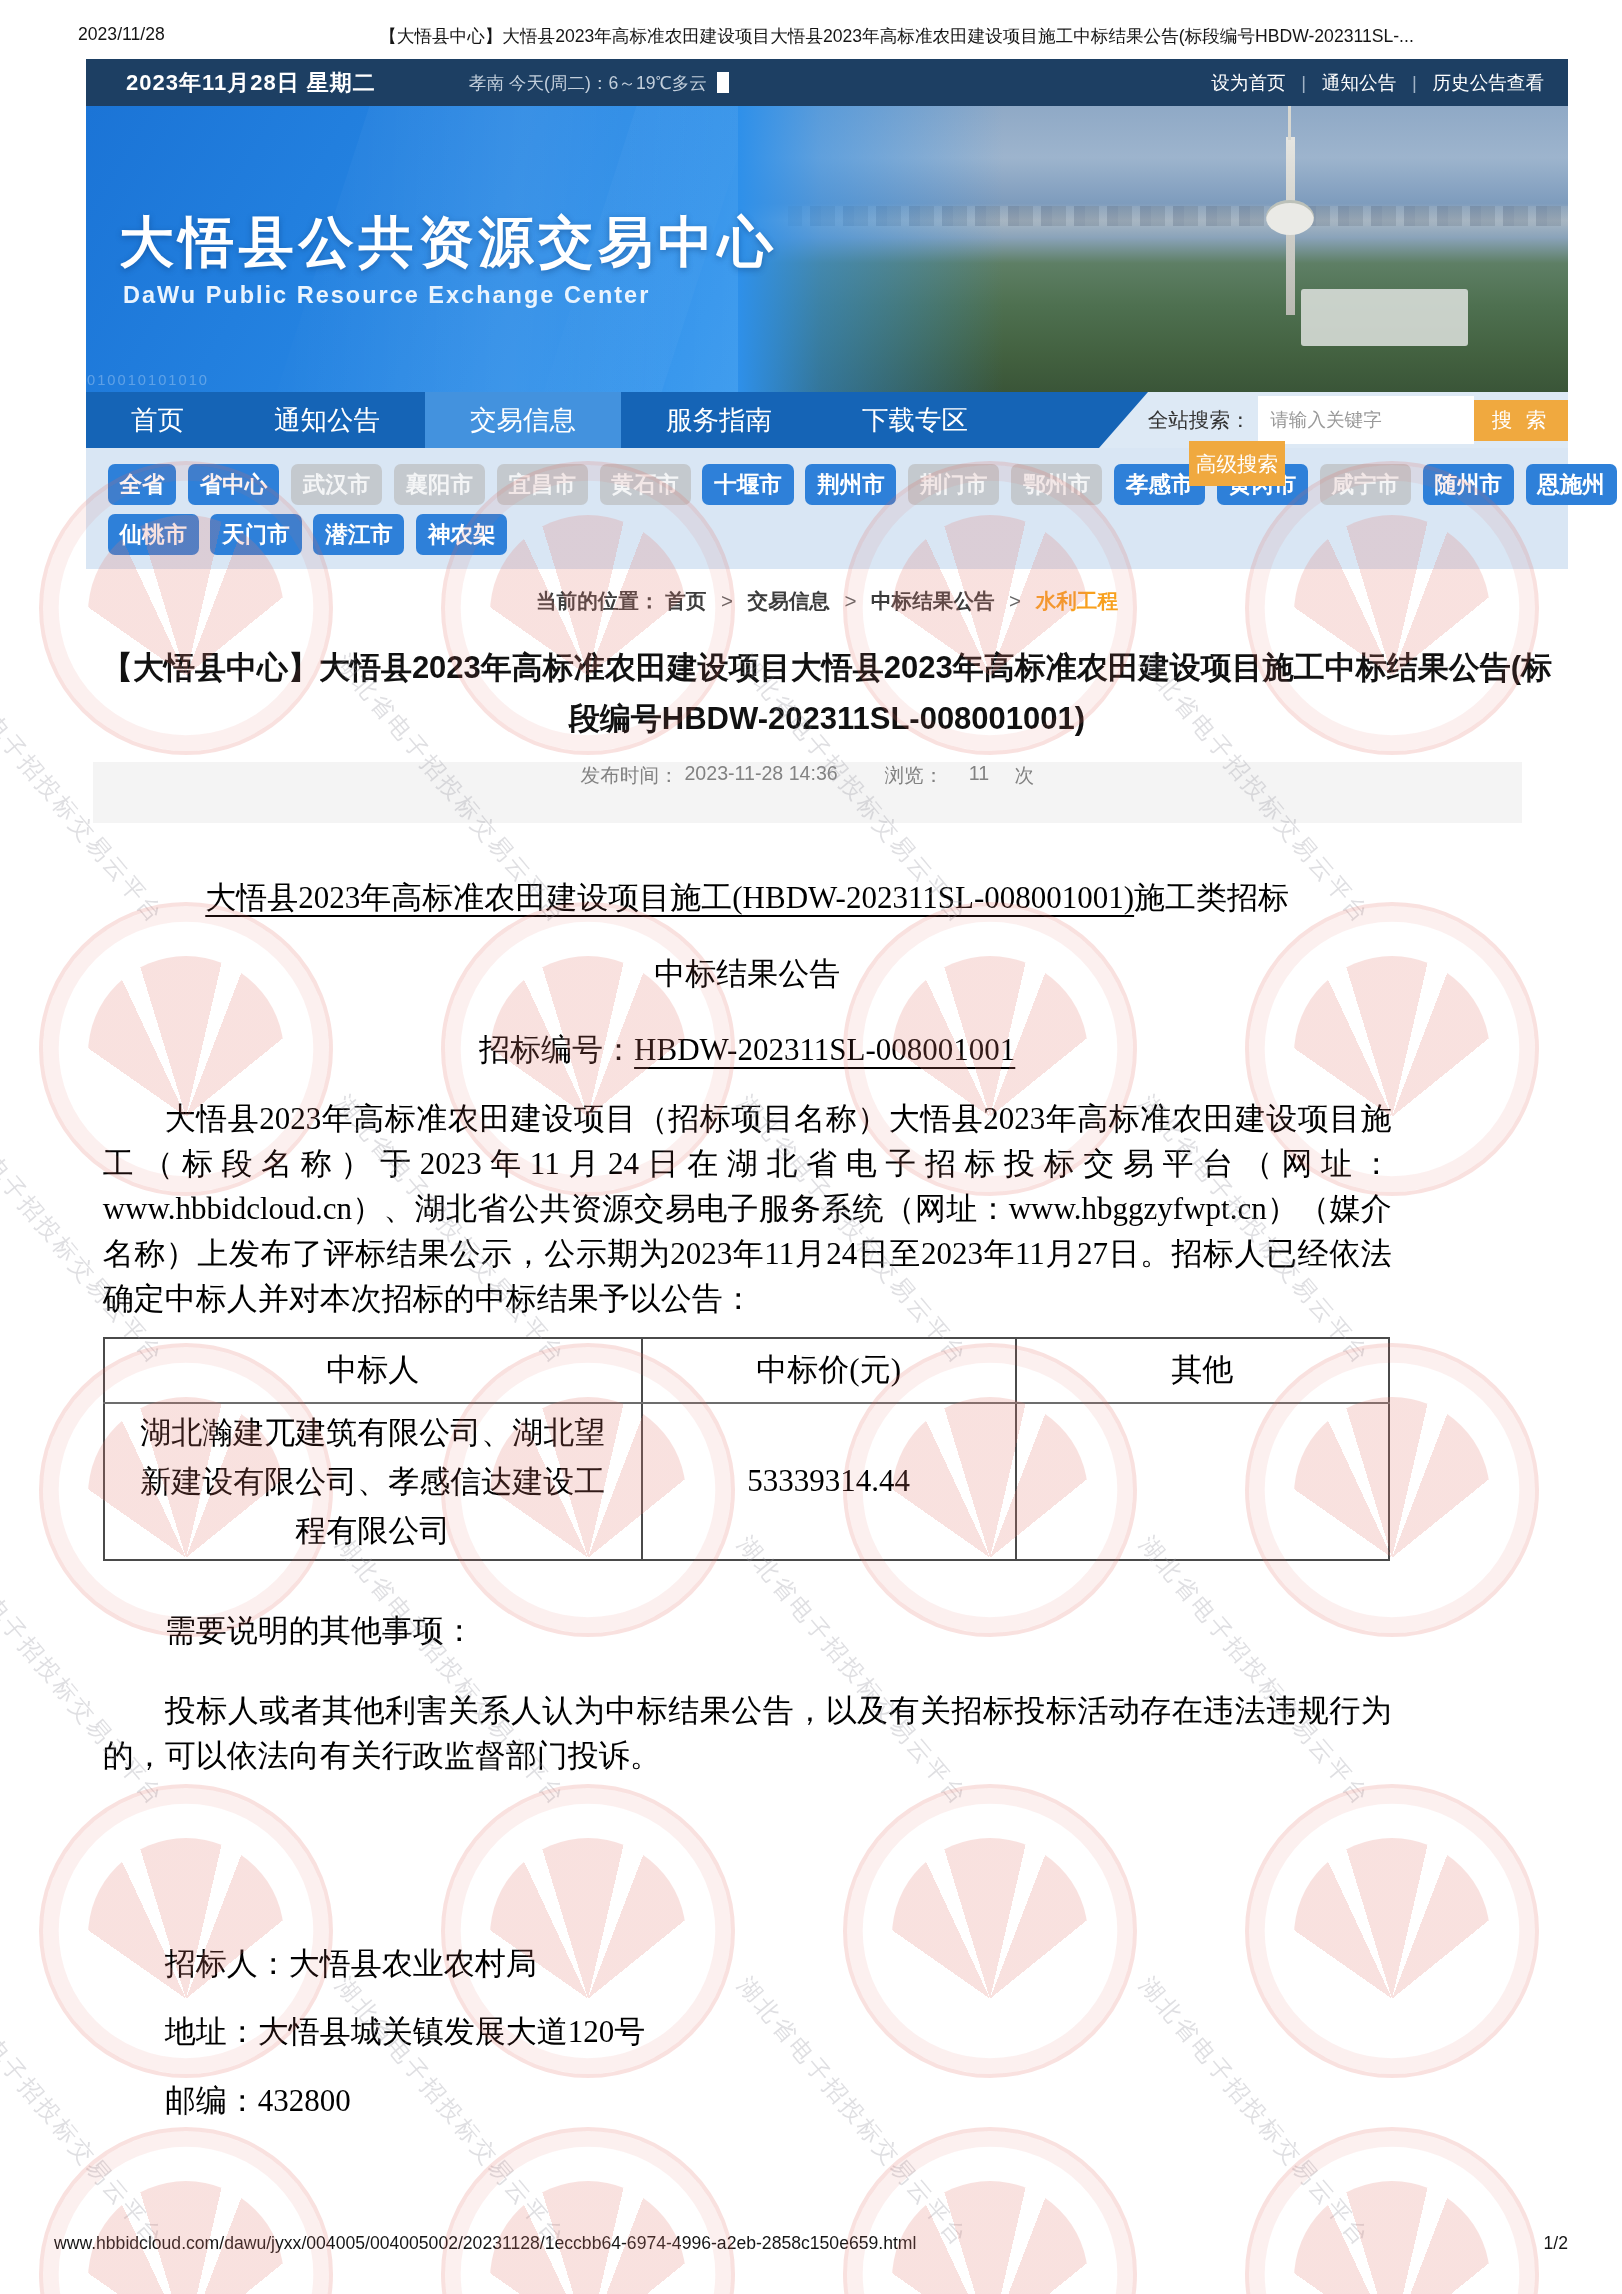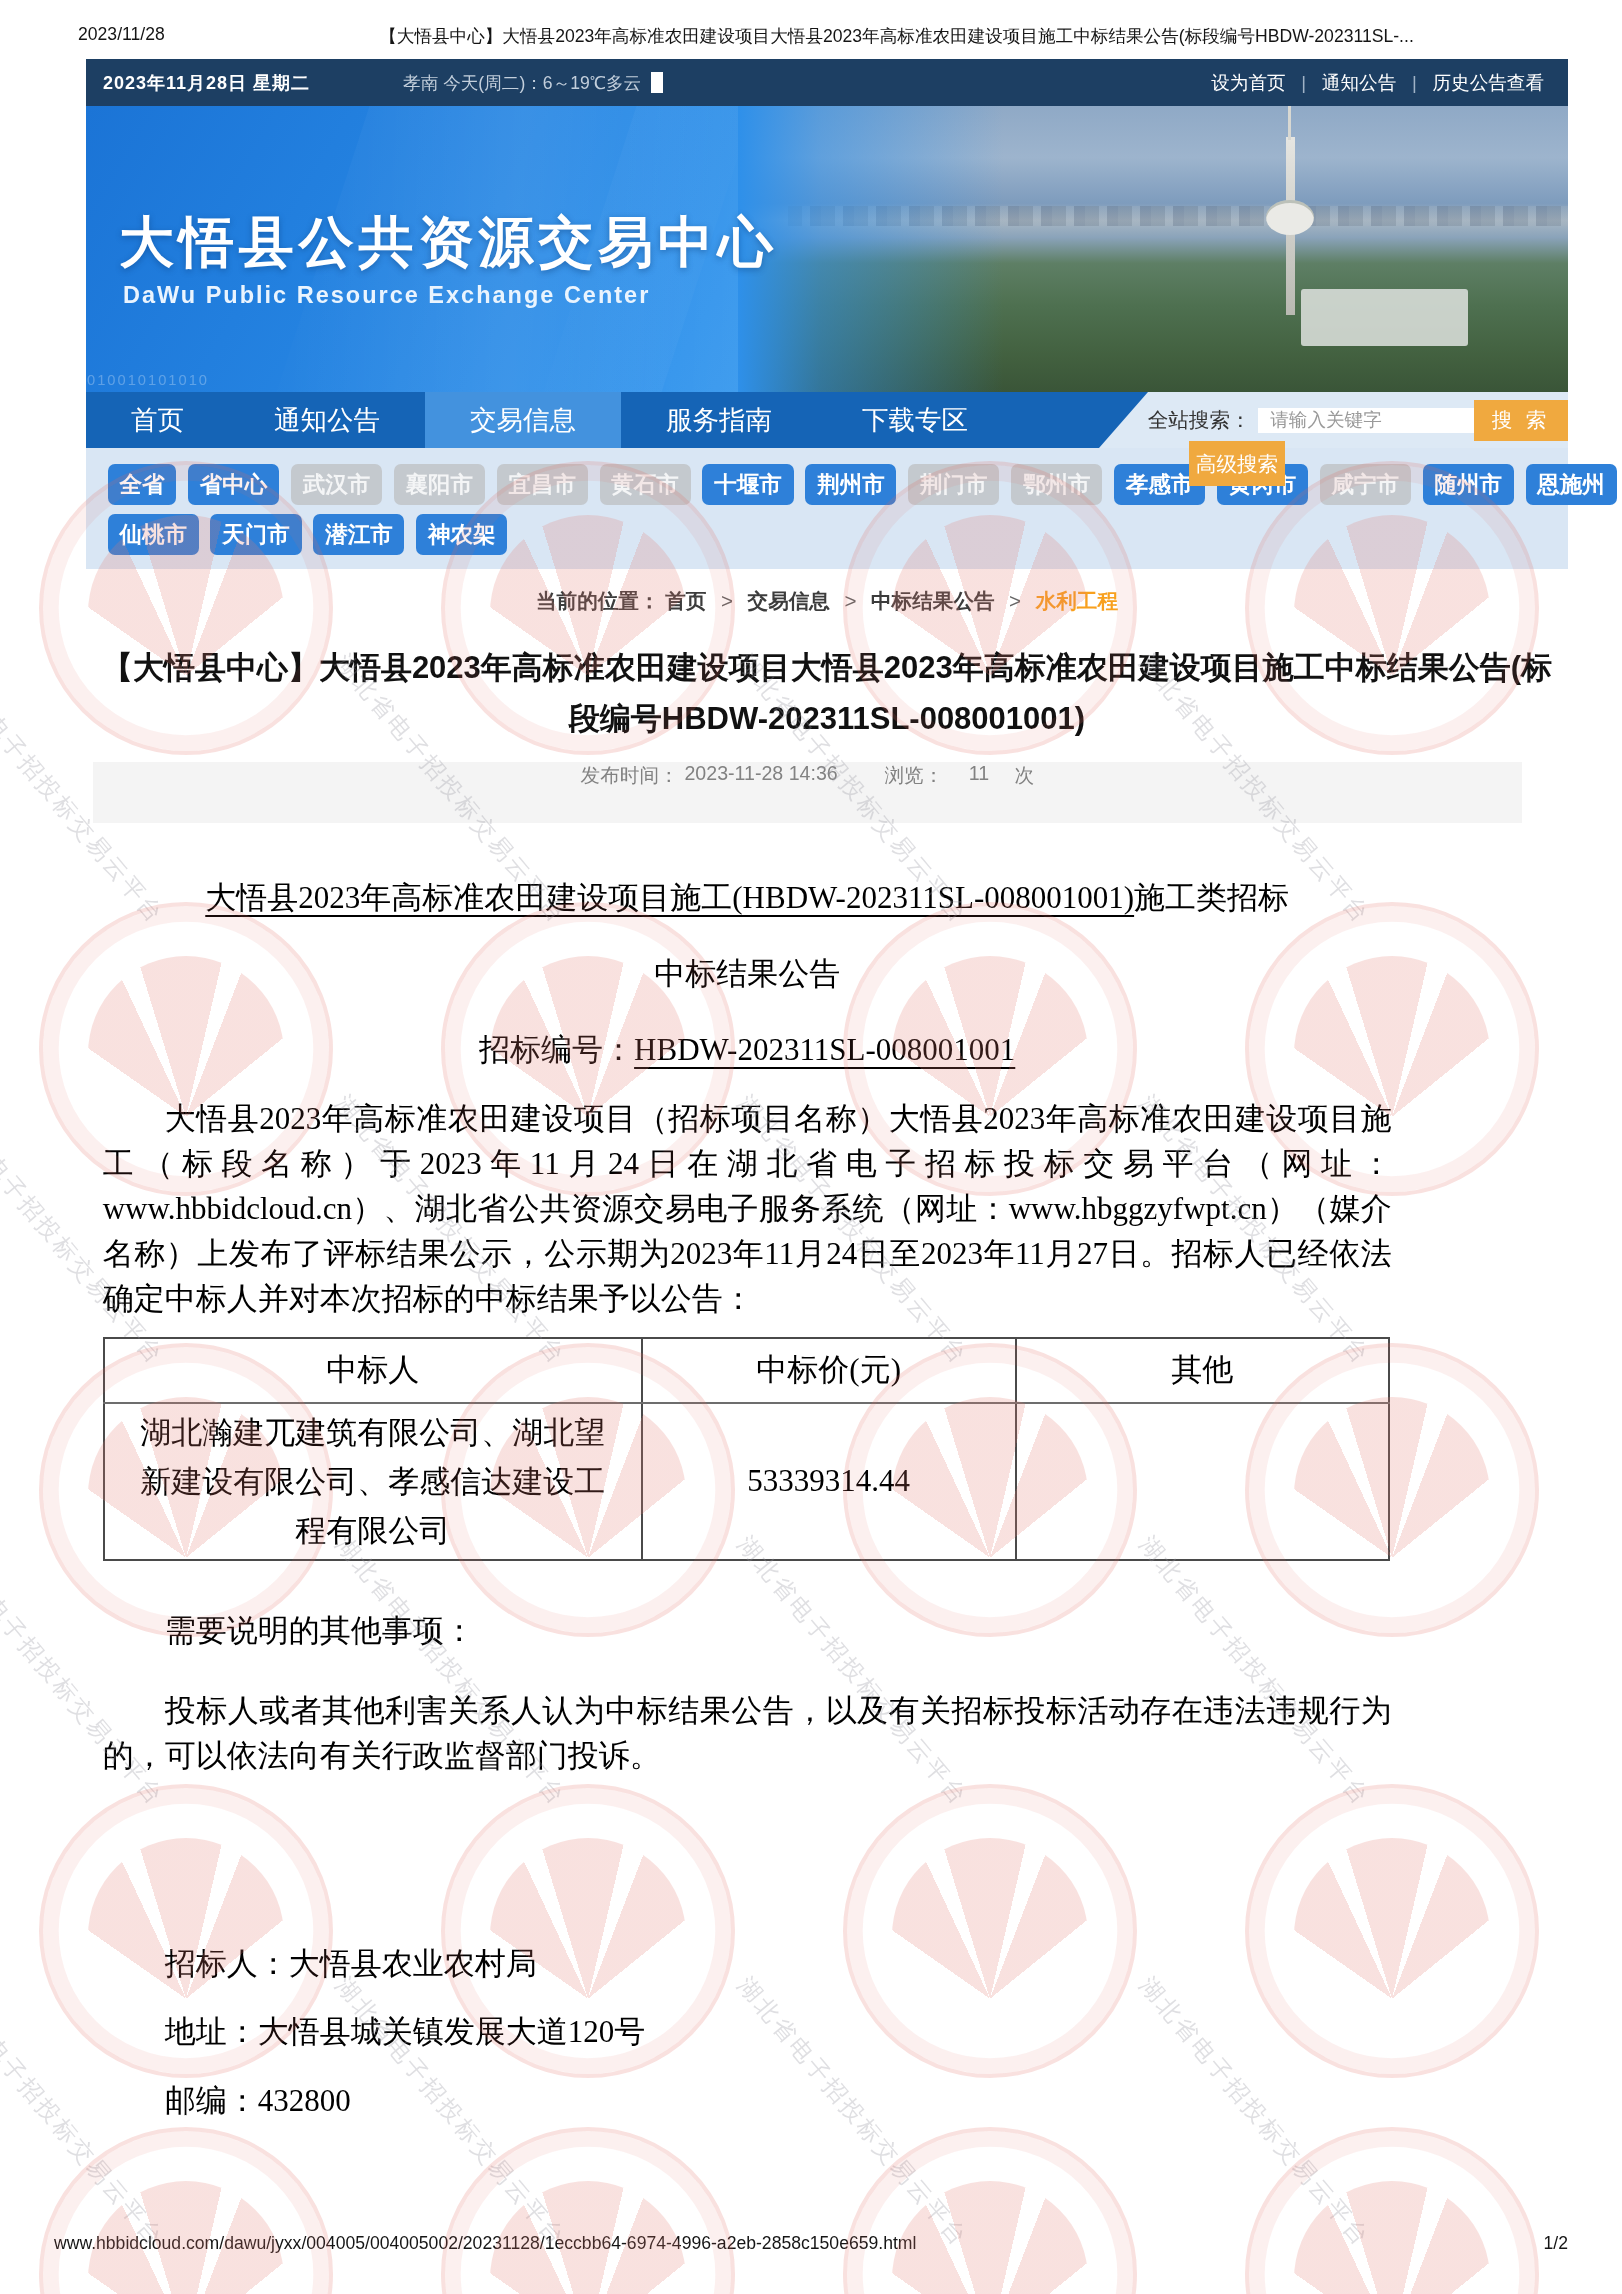--- a/index.html
+++ b/index.html
@@ -8,21 +8,21 @@
   
   .print-date{position:absolute;top:23.5px;left:78px;font-size:17.6px;color:#151515;}
   .print-title{position:absolute;top:23.5px;left:225px;right:54px;text-align:center;
                font-size:17.6px;color:#151515;white-space:nowrap;overflow:hidden;}
   .print-footer{position:absolute;top:2233px;left:54px;right:54px;display:flex;
                 justify-content:space-between;font-size:17.6px;color:#151515;}
   
   .site{position:absolute;left:86px;top:59px;width:1482px;z-index:2;}
   
   .topbar{height:47px;background:#1d3f63;display:flex;align-items:center;color:#fff;}
-  .tb-date{margin-left:17px;font-size:18px;font-weight:bold;letter-spacing:1px;}
+  .tb-date{margin-left:40px;font-size:22px;font-weight:bold;letter-spacing:1px;}
   .tb-weather{margin-left:93px;font-size:17.6px;color:#c3cfdc;}
   .tb-cursor{width:11.8px;height:21.6px;background:#ffffff;margin-left:9.8px;}
   .tb-links{margin-left:auto;margin-right:24px;font-size:18.6px;display:flex;align-items:center;gap:15.7px;}
   .tb-link{color:#fff;cursor:pointer;}
   .tb-div{color:#9fb2c6;}
   
   .banner{position:relative;height:286px;overflow:hidden;
           background:linear-gradient(120deg,#1b74d6 0%,#2e92ec 45%,#3fa3f2 72%,#55b4f6 100%);}
   .banner-streak{position:absolute;top:-20%;height:140%;width:26%;transform:skewX(-18deg);
           background:linear-gradient(75deg,rgba(255,255,255,0) 0%,rgba(255,255,255,.09) 50%,rgba(255,255,255,0) 100%);}
@@ -43,21 +43,21 @@
   .banner-sub{position:absolute;left:37px;top:176px;font-size:23.5px;font-weight:bold;color:#eaf4fe;
      letter-spacing:2px;z-index:3;}
   .banner-binary{position:absolute;left:1px;bottom:3.9px;font-size:14.7px;color:rgba(255,255,255,.28);letter-spacing:2px;}
   
   .navbar{position:relative;height:56px;background:#1564b6;display:flex;color:#fff;}
   .nav-item{padding:0 45px;line-height:56px;font-size:26.5px;cursor:pointer;white-space:nowrap;}
   .nav-item.active{background:#4392de;}
   .search-wedge{position:absolute;right:0;top:0;height:100%;width:469px;background:#dde9f5;
      clip-path:polygon(49px 0,100% 0,100% 100%,0 100%);display:flex;align-items:center;justify-content:flex-end;}
   .search-label{font-size:20.6px;color:#333;margin-right:7.8px;}
-  .search-input{width:192px;height:25px;border:none;background:#fff;padding:0 11.8px;font-size:18.6px;
+  .search-input{width:192px;height:48px;border:none;background:#fff;padding:0 11.8px;font-size:18.6px;
      font-family:"Liberation Sans",sans-serif;color:#333;outline:none;}
   .search-input::placeholder{color:#9a9a9a;}
   .search-btn{width:94px;height:41px;background:#f0a93f;color:#fff;border:none;font-size:20.6px;
      letter-spacing:3.9px;cursor:pointer;font-family:"Liberation Sans",sans-serif;}
   .advanced-btn{position:absolute;left:1103px;top:382px;width:96px;height:45px;background:#f0a93f;color:#fff;
      font-size:20.6px;display:flex;align-items:center;justify-content:center;z-index:6;cursor:pointer;}
   
   .tags{background:#d9e6f4;padding:15.7px 0 13.7px 21.6px;}
   .tag-row{display:flex;gap:11.8px;}
   .tag-row + .tag-row{margin-top:9.8px;}

